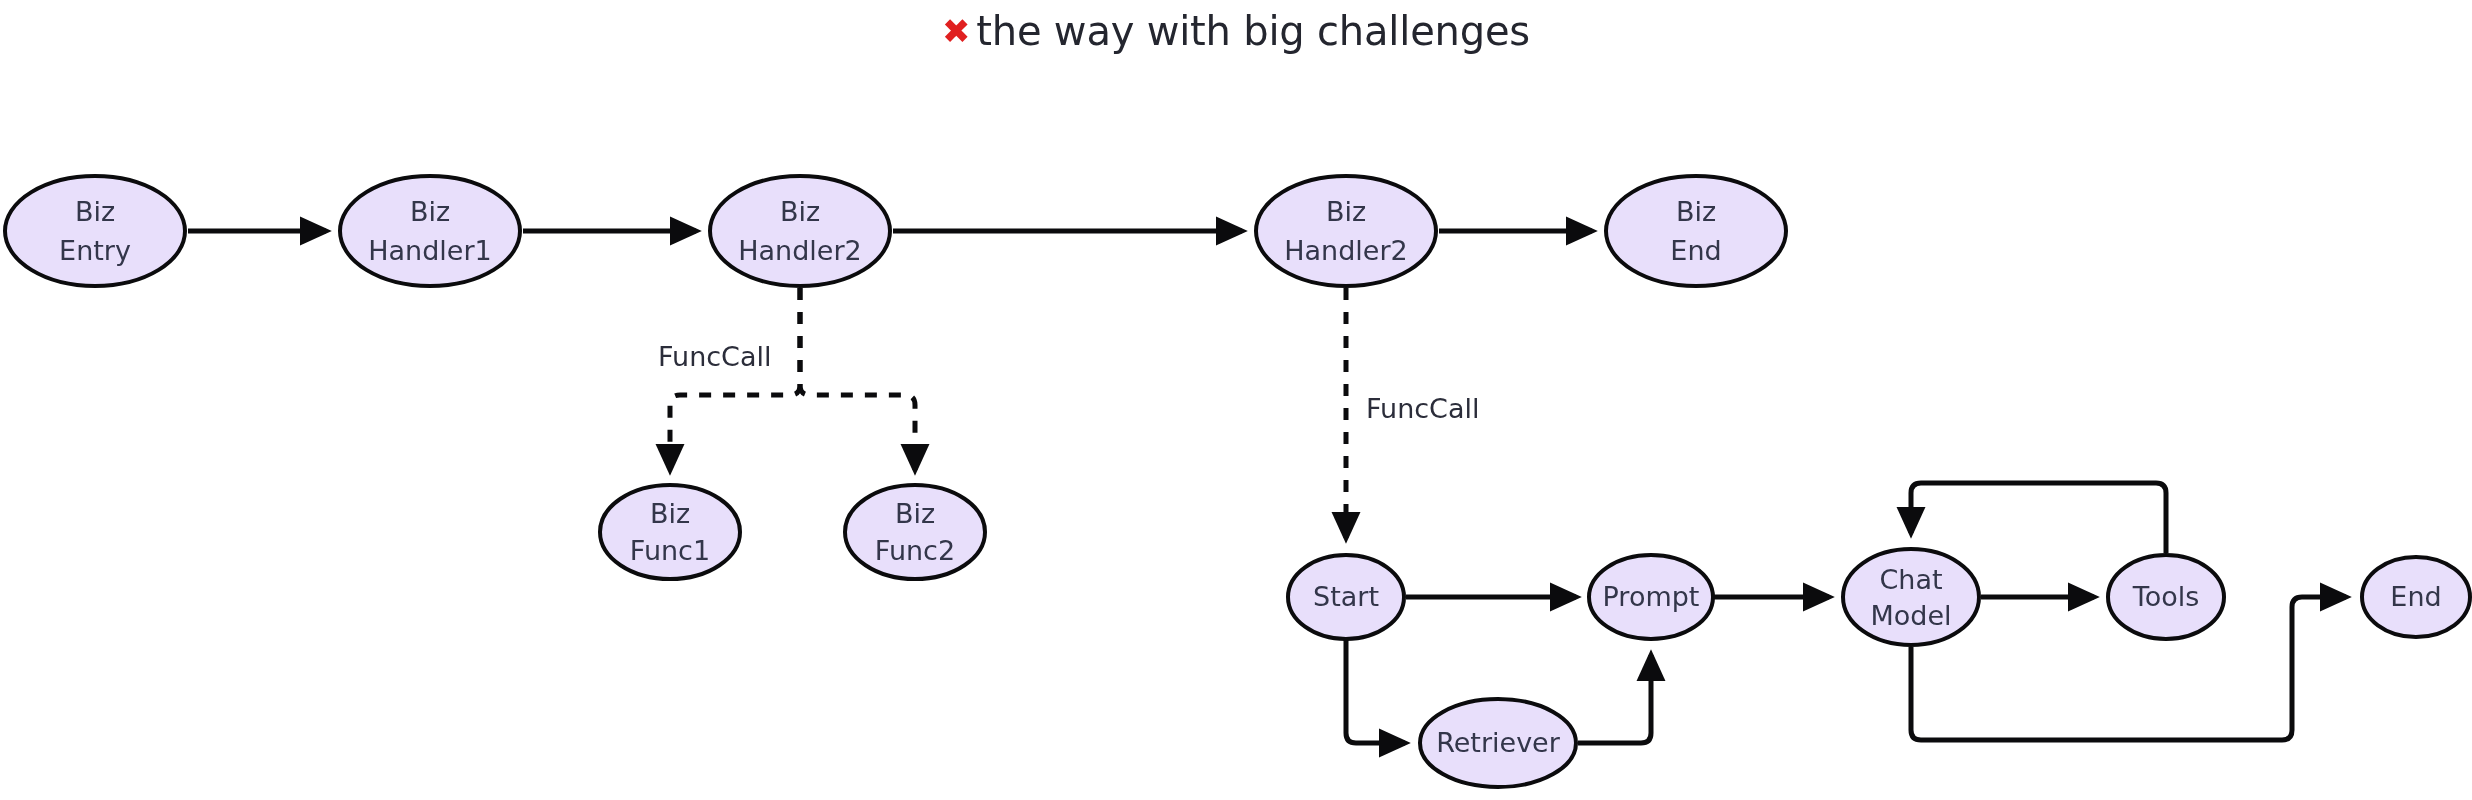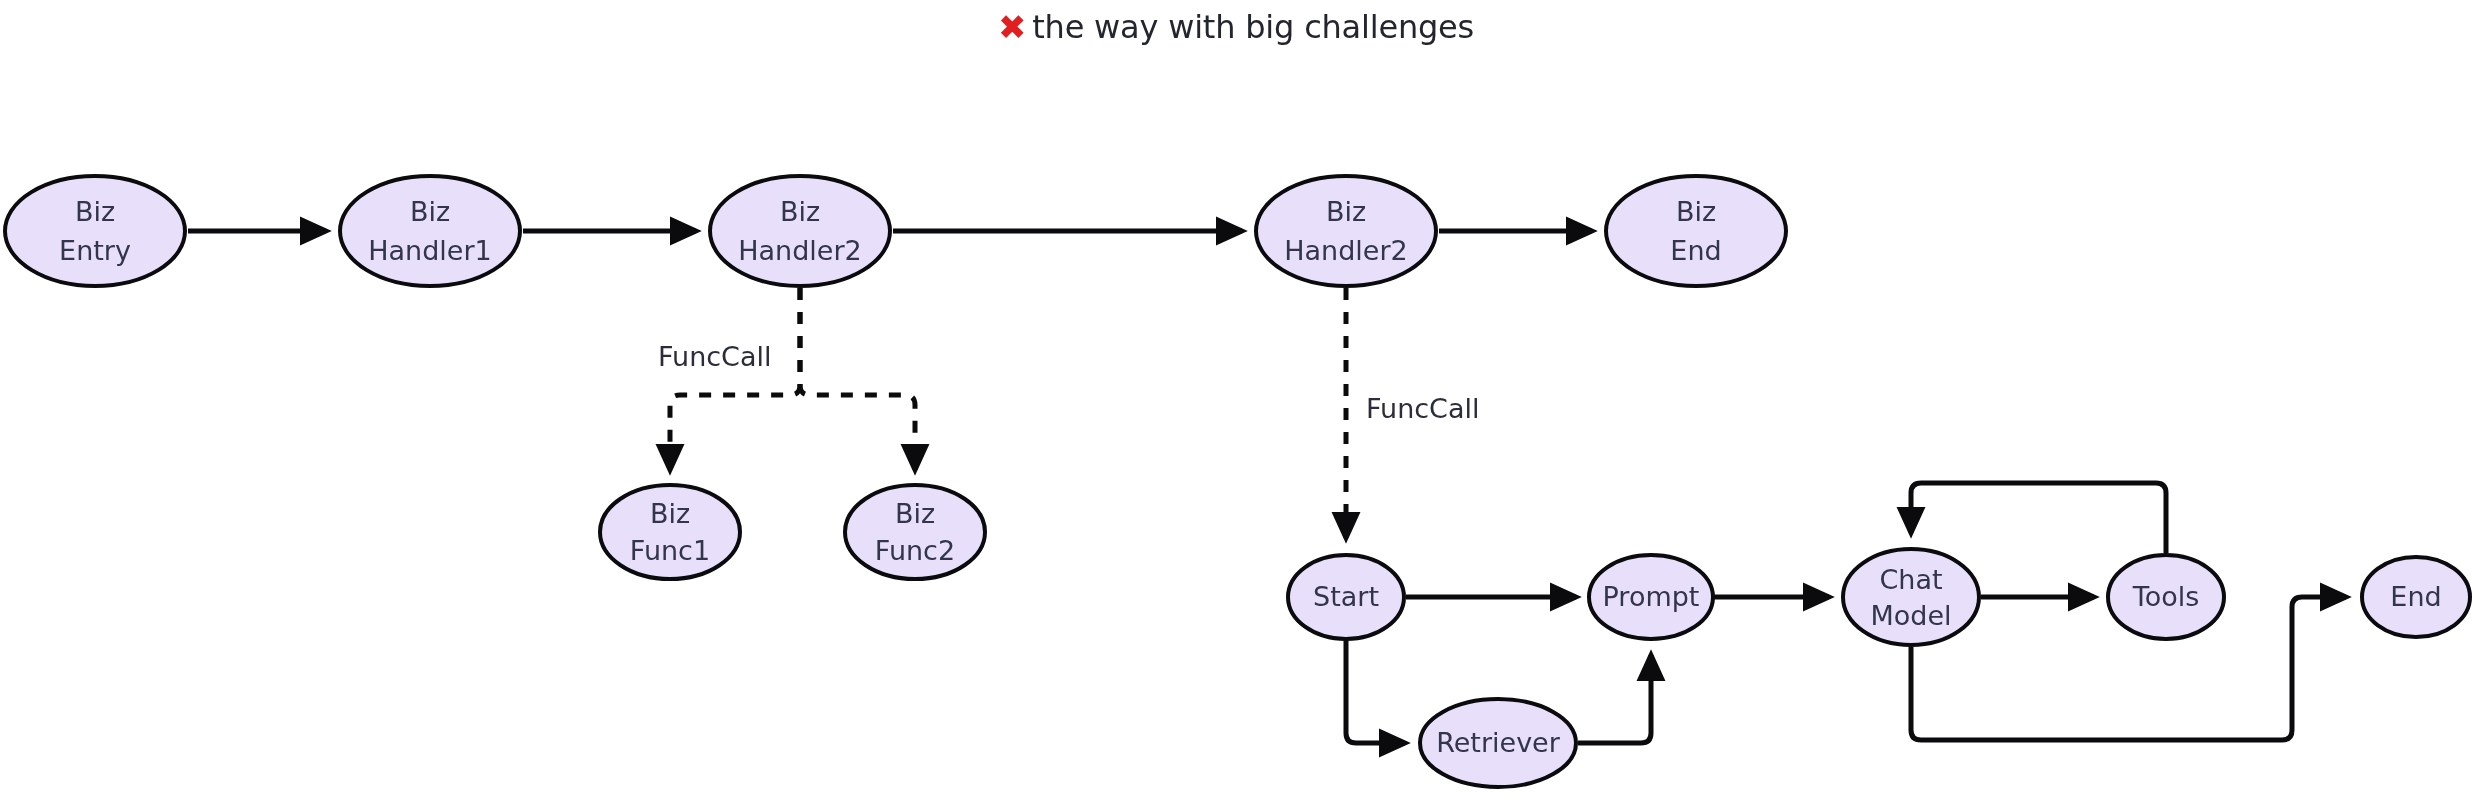--- a/index.html
+++ b/index.html
@@ -34,21 +34,21 @@
     color: #20222b;
     letter-spacing: -0.2px;
   }
   #title-x {
     font-size: 34px;
     line-height: 1;
     color: #e02020;
     font-family: "DejaVu Sans", sans-serif;
   }
   #title-text {
-    font-size: 32px;
+    font-size: 40px;
     color: #24262f;
     white-space: nowrap;
   }
   svg#graph {
     position: absolute;
     left: 0;
     top: 0;
     width: 2472px;
     height: 800px;
   }

